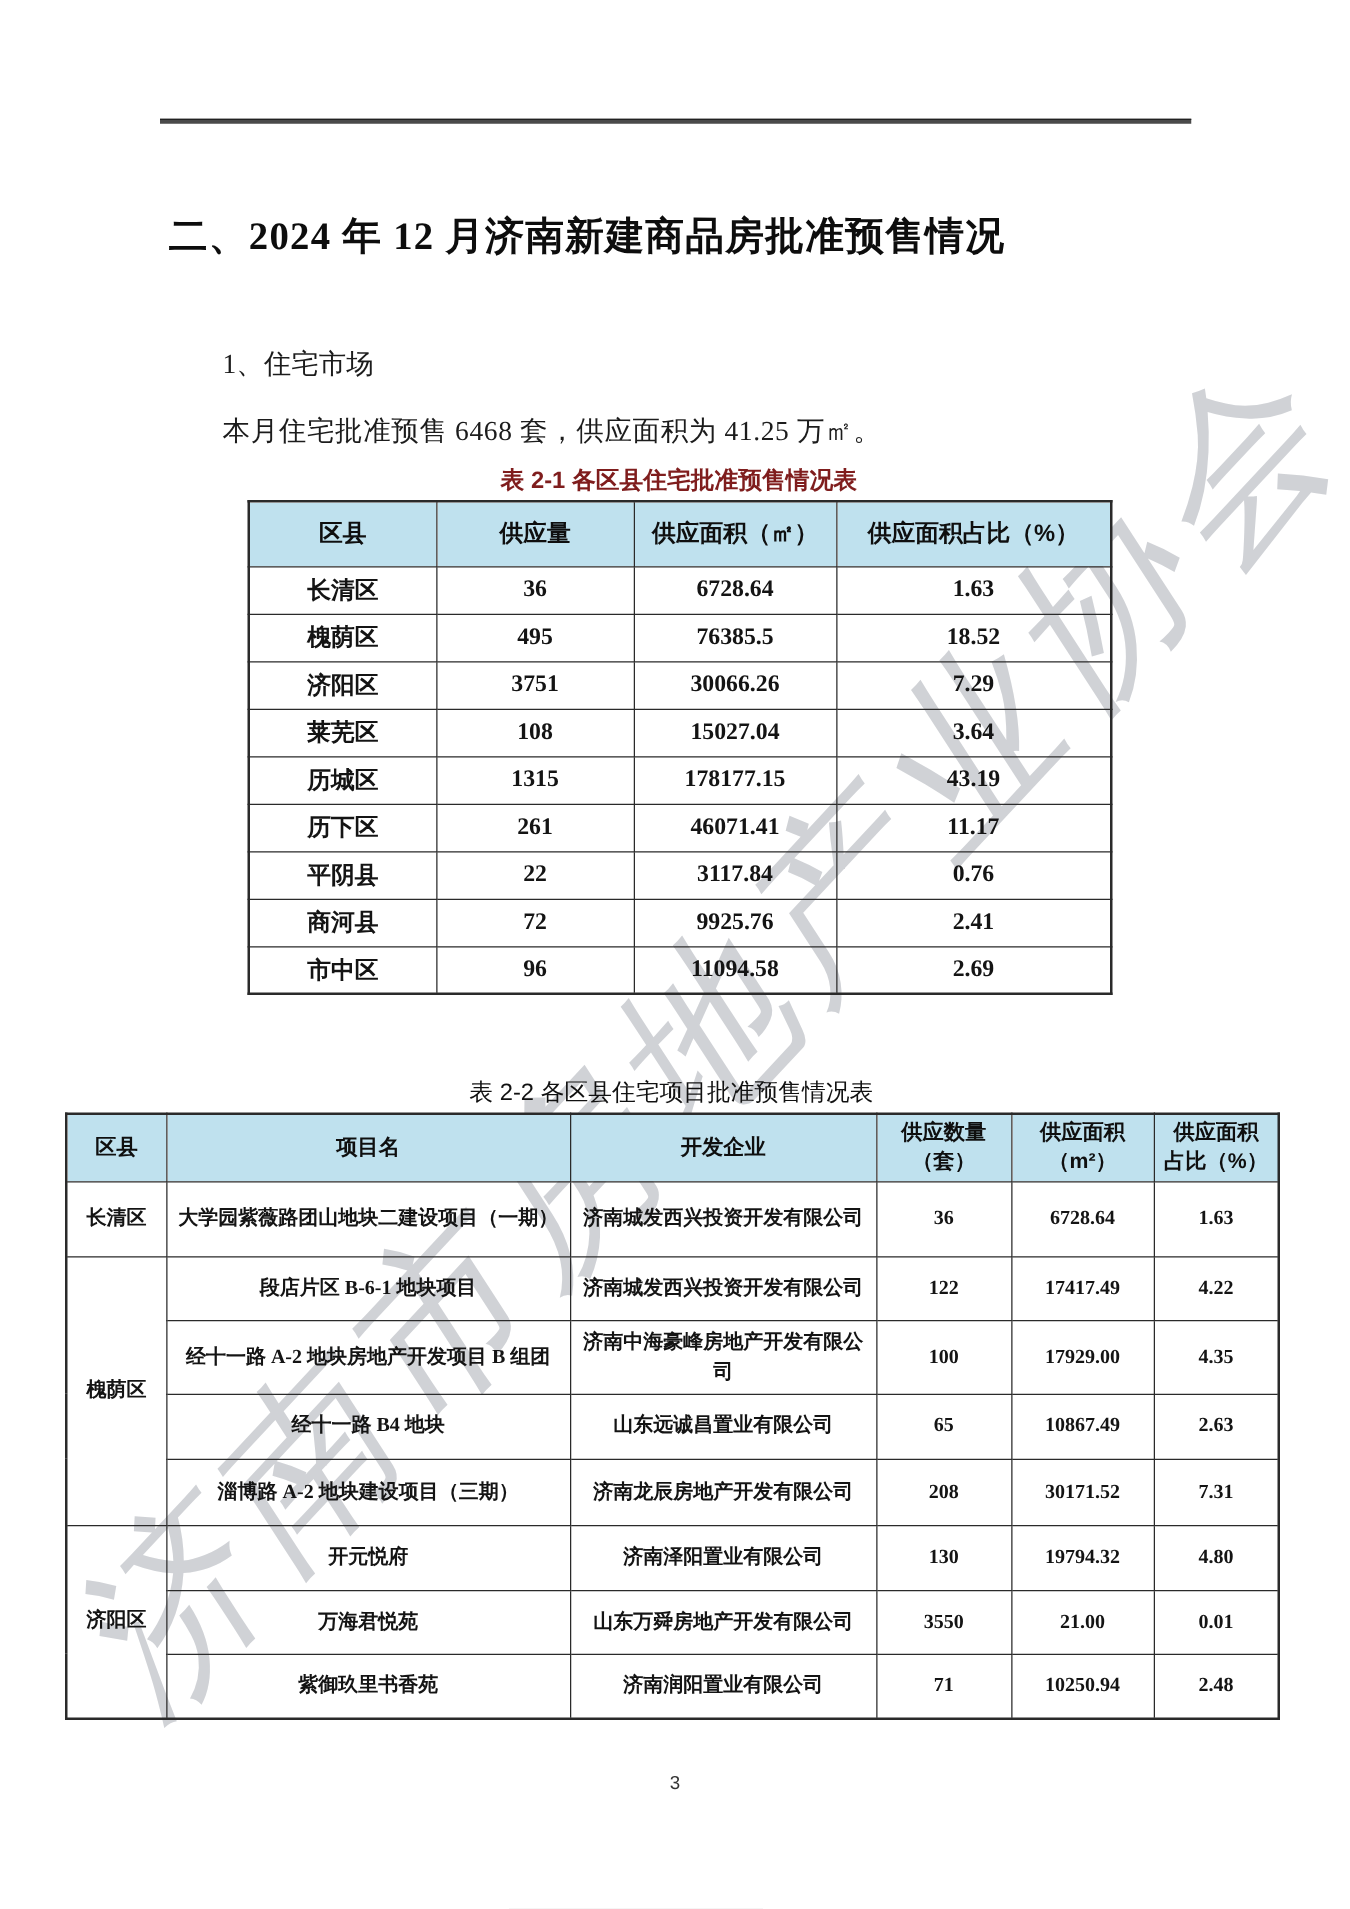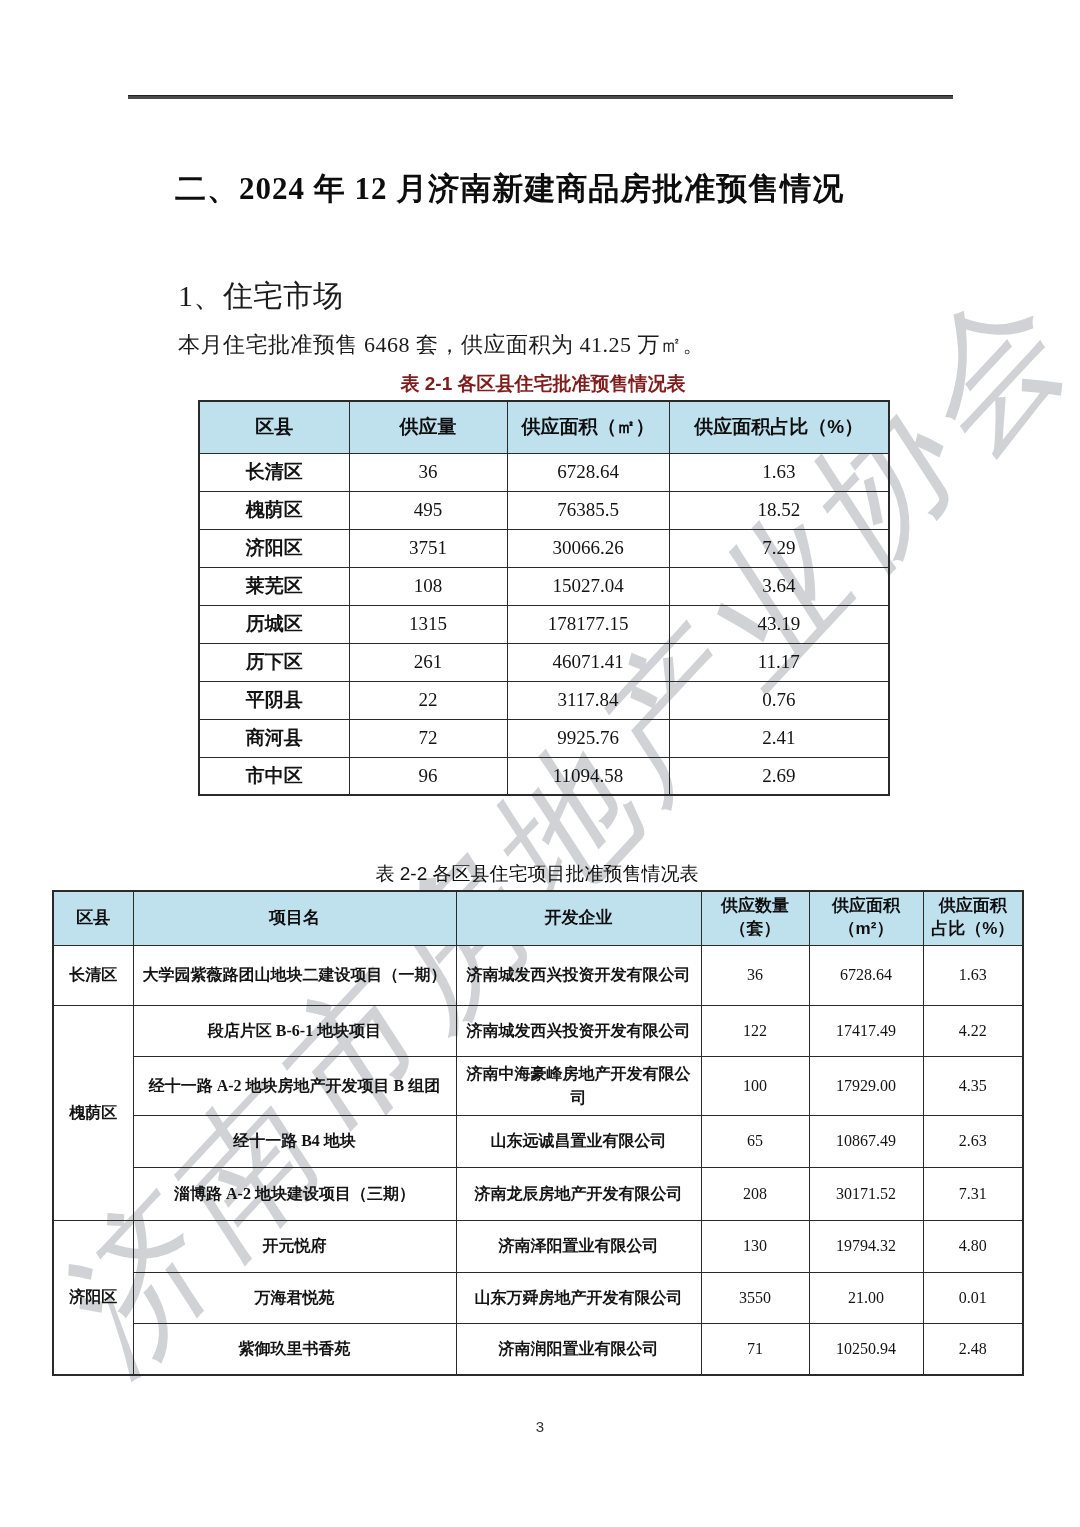--- a/index.html
+++ b/index.html
@@ -33,26 +33,25 @@
     background:#4a4a4a;
     border-top:1px solid #222;
   }
   .doc-title{
     position:absolute;
     left:135px;top:168px;
     width:900px;
     font-size:31px;font-weight:bold;
     letter-spacing:1px;
     color:#0d0d0d;
-    margin-left:40px;
   }
   .section-heading{
     position:absolute;
     left:178px;top:276px;
-    font-size:30px;color:#1c1c1c;
+    font-size:22px;color:#1c1c1c;
   }
   .body-paragraph{
     position:absolute;
     left:178px;top:330px;
     font-size:22px;color:#1c1c1c;
     letter-spacing:0.5px;
   }
   .t1-caption{
     position:absolute;
     left:198px;top:371px;width:690px;
@@ -89,21 +88,21 @@
     background:#bfe1ee;
     font-family:"Liberation Sans", sans-serif;
     font-weight:bold;
     color:#0f0f0f;
   }
   #table1 th{font-size:19px;}
   #table1 td{font-size:19px;}
   #table2 th{font-size:17px;line-height:1.35;}
   #table2 td{font-size:16px;line-height:1.5;}
   .cjk{font-weight:bold;margin-top:40px;}
-  .num{font-weight:normal;font-family:"Liberation Serif", serif;margin-left:19px;}
+  .num{font-weight:bold;font-family:"Liberation Serif", serif;margin-left:19px;}
   .page-number{
     position:absolute;
     left:0;top:1418px;width:1080px;
     text-align:center;
     font-family:"Liberation Sans", sans-serif;
     font-size:15px;color:#333;
   }
 </style>
 </head>
 <body>

